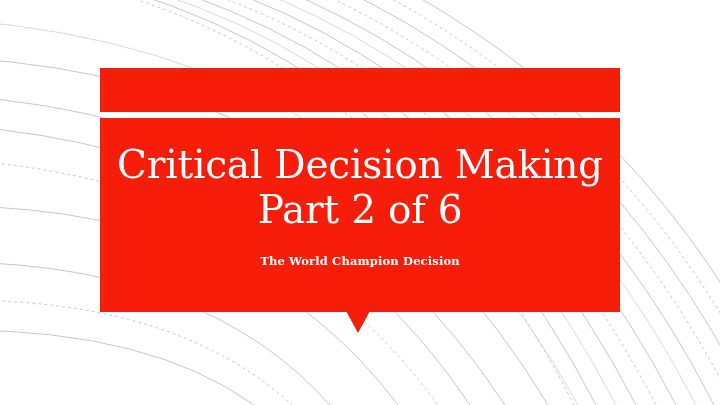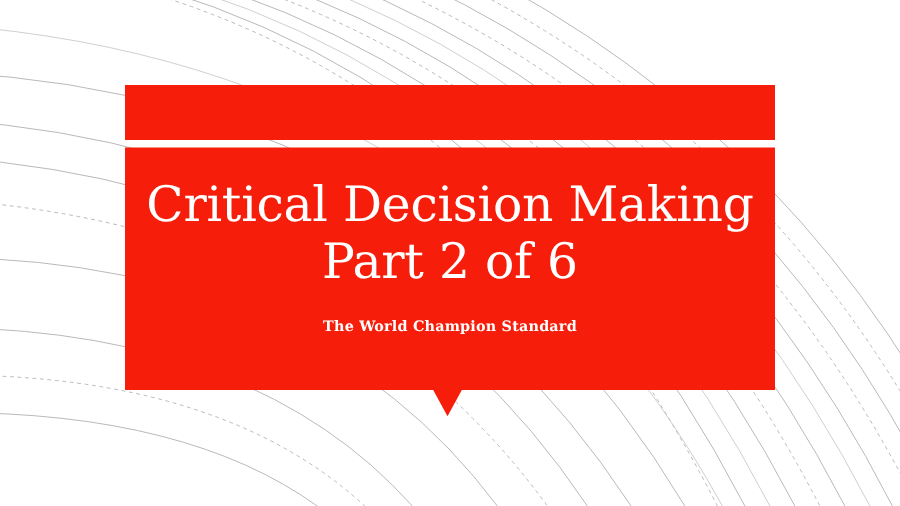--- a/index.html
+++ b/index.html
@@ -131,18 +131,18 @@
 
   <div id="callout">
 
     <div id="callout-topbar"></div>
     <div id="callout-panel"></div>
     <div id="callout-tail"></div>
 
     <div id="text-block">
       <h1 id="slide-title">Critical Decision Making
 Part 2 of 6</h1>
-      <p id="slide-subtitle">The World Champion Standard</p>
+      <p id="slide-subtitle">The World Champion Decision</p>
     </div>
 
   </div>
 
 </div>
 
 </body></html>

